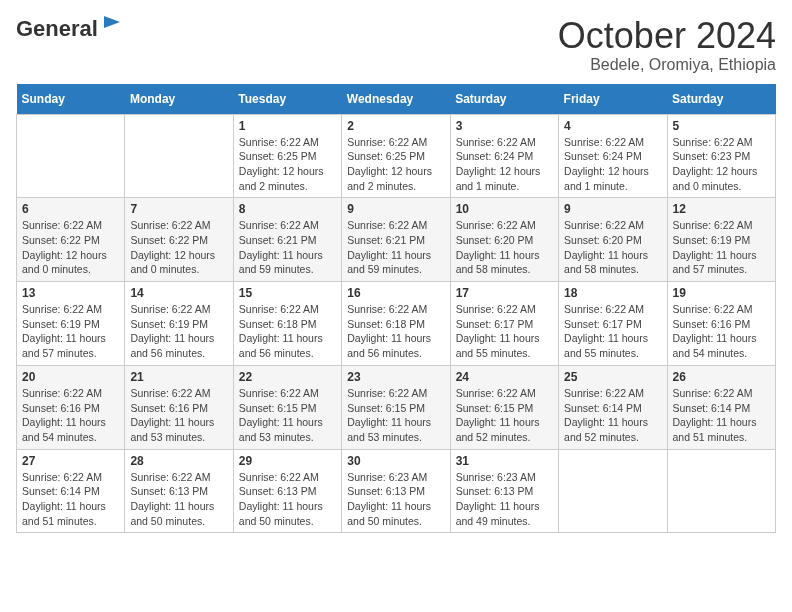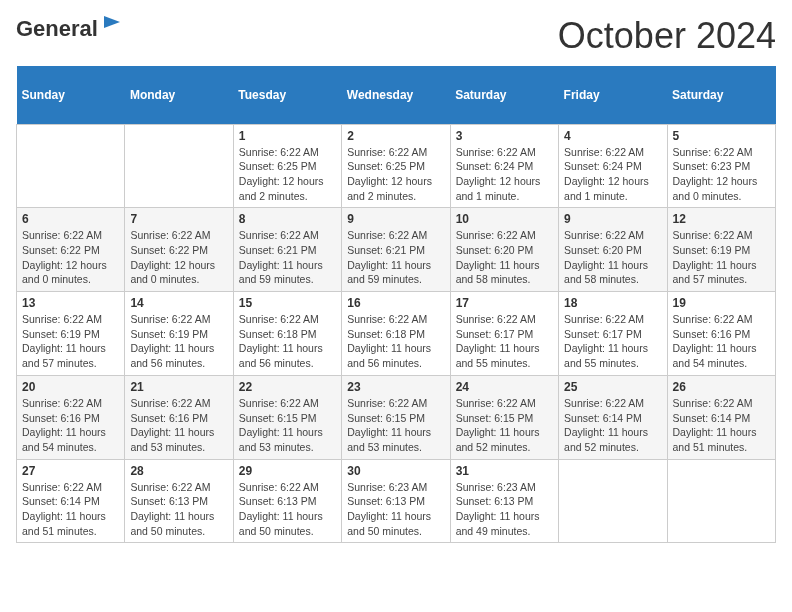--- a/index.html
+++ b/index.html
@@ -32,21 +32,21 @@
     }
     table {
       width: 100%;
       border-collapse: collapse;
       font-size: 11px;
     }
     thead tr th {
       background-color: #2a7abf;
       color: #fff;
       text-align: left;
-      padding: 22px 5px;
+      padding: 8px 5px;
       font-size: 12px;
       font-weight: bold;
     }
     tbody tr td {
       border: 1px solid #ccc;
       vertical-align: top;
       padding: 4px 5px;
       color: #333;
       min-height: 70px;
       width: 108px;
@@ -95,20 +95,21 @@
       <div style="display:flex;align-items:center;">
         <span class="logo-gen">General</span>
         <svg width="22" height="22" viewBox="0 0 22 22" style="margin-left:2px;margin-top:-8px;">
           <polygon points="4,2 20,8 4,14" fill="#2a7abf"></polygon>
         </svg>
       </div>
     </div>
   </div>
   <div class="title-block">
     <h1>October 2024</h1>
+    <h2>Bedele, Oromiya, Ethiopia</h2>
   </div>
 </div>
 
 <table>
   <thead>
     <tr>
       <th>Sunday</th>
       <th>Monday</th>
       <th>Tuesday</th>
       <th>Wednesday</th>

